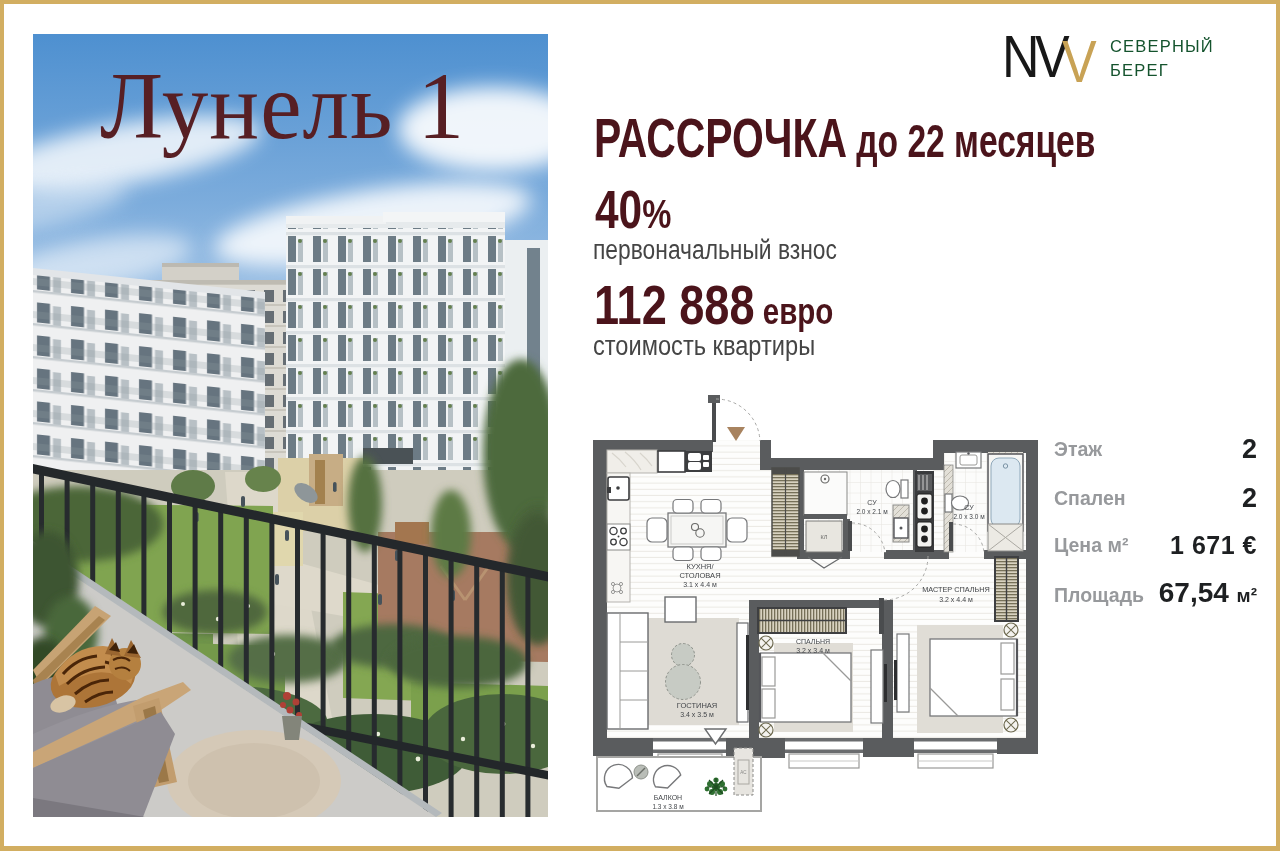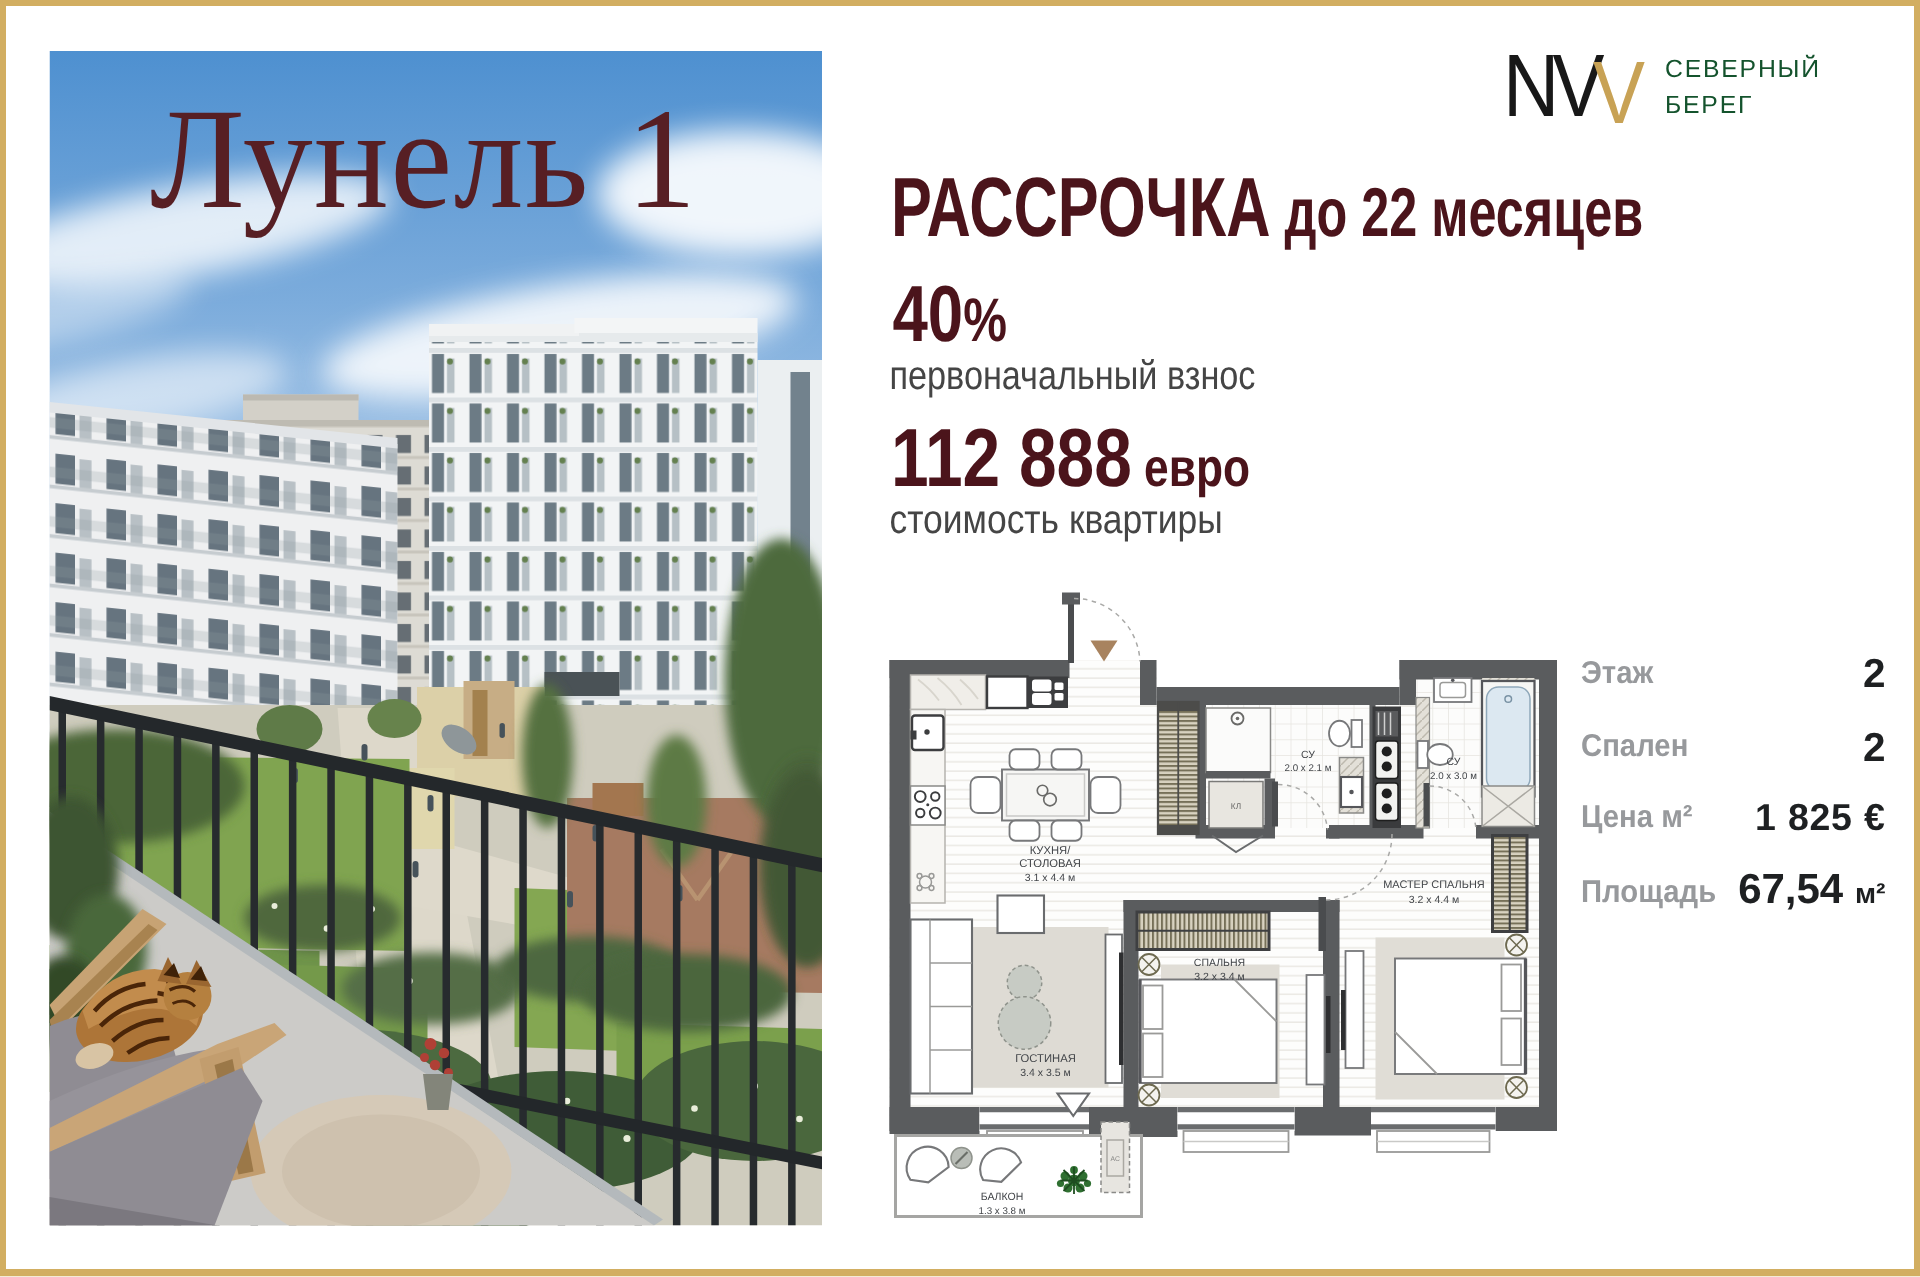--- a/index.html
+++ b/index.html
@@ -260,21 +260,21 @@
 
 <div class="abs sx maroon" style="left:594px;top:278px;font-weight:bold;transform:scaleX(0.82);font-size:55px;line-height:55px">112 888<span style="font-size:36px"> евро</span></div>
 
 <div class="abs sx" style="left:593px;top:333px;color:#454545;transform:scaleX(0.875);font-size:27px;line-height:27px">стоимость квартиры</div>
 
 <div class="abs sx" style="left:1054px;top:437px;font-weight:bold;font-size:21px;color:#97999c;transform:scaleX(0.93)">Этаж</div>
 <div class="abs" style="left:1100px;top:434px;width:157px;text-align:right;font-weight:bold;font-size:27px;color:#1e2022">2</div>
 <div class="abs sx" style="left:1054px;top:486px;font-weight:bold;font-size:21px;color:#97999c;transform:scaleX(0.93)">Спален</div>
 <div class="abs" style="left:1100px;top:483px;width:157px;text-align:right;font-weight:bold;font-size:27px;color:#1e2022">2</div>
 <div class="abs sx" style="left:1054px;top:533px;font-weight:bold;font-size:21px;color:#97999c;transform:scaleX(0.93)">Цена м²</div>
-<div class="abs" style="left:1100px;top:531px;width:157px;text-align:right;font-weight:bold;font-size:25px;color:#1e2022;letter-spacing:0.5px">1 825 €</div>
+<div class="abs" style="left:1100px;top:531px;width:157px;text-align:right;font-weight:bold;font-size:25px;color:#1e2022;letter-spacing:0.5px">1 671 €</div>
 <div class="abs sx" style="left:1054px;top:583px;font-weight:bold;font-size:21px;color:#97999c;transform:scaleX(0.93)">Площадь</div>
 <div class="abs" style="left:1100px;top:577px;width:157px;text-align:right;font-weight:bold;font-size:28px;color:#1e2022">67,54 <span style="font-size:19px">м²</span></div>
 
 <div class="abs" style="left:585px;top:390px;width:460px;height:433px">
 <svg width="460" height="433" viewBox="585 390 460 433">
 <defs>
 <pattern id="fl" width="40" height="6.2" patternUnits="userSpaceOnUse">
  <rect width="40" height="6.2" fill="#fdfdfc"></rect>
           <rect y="5.2" width="40" height="1" fill="#ebe9e4"></rect>
 </pattern>

